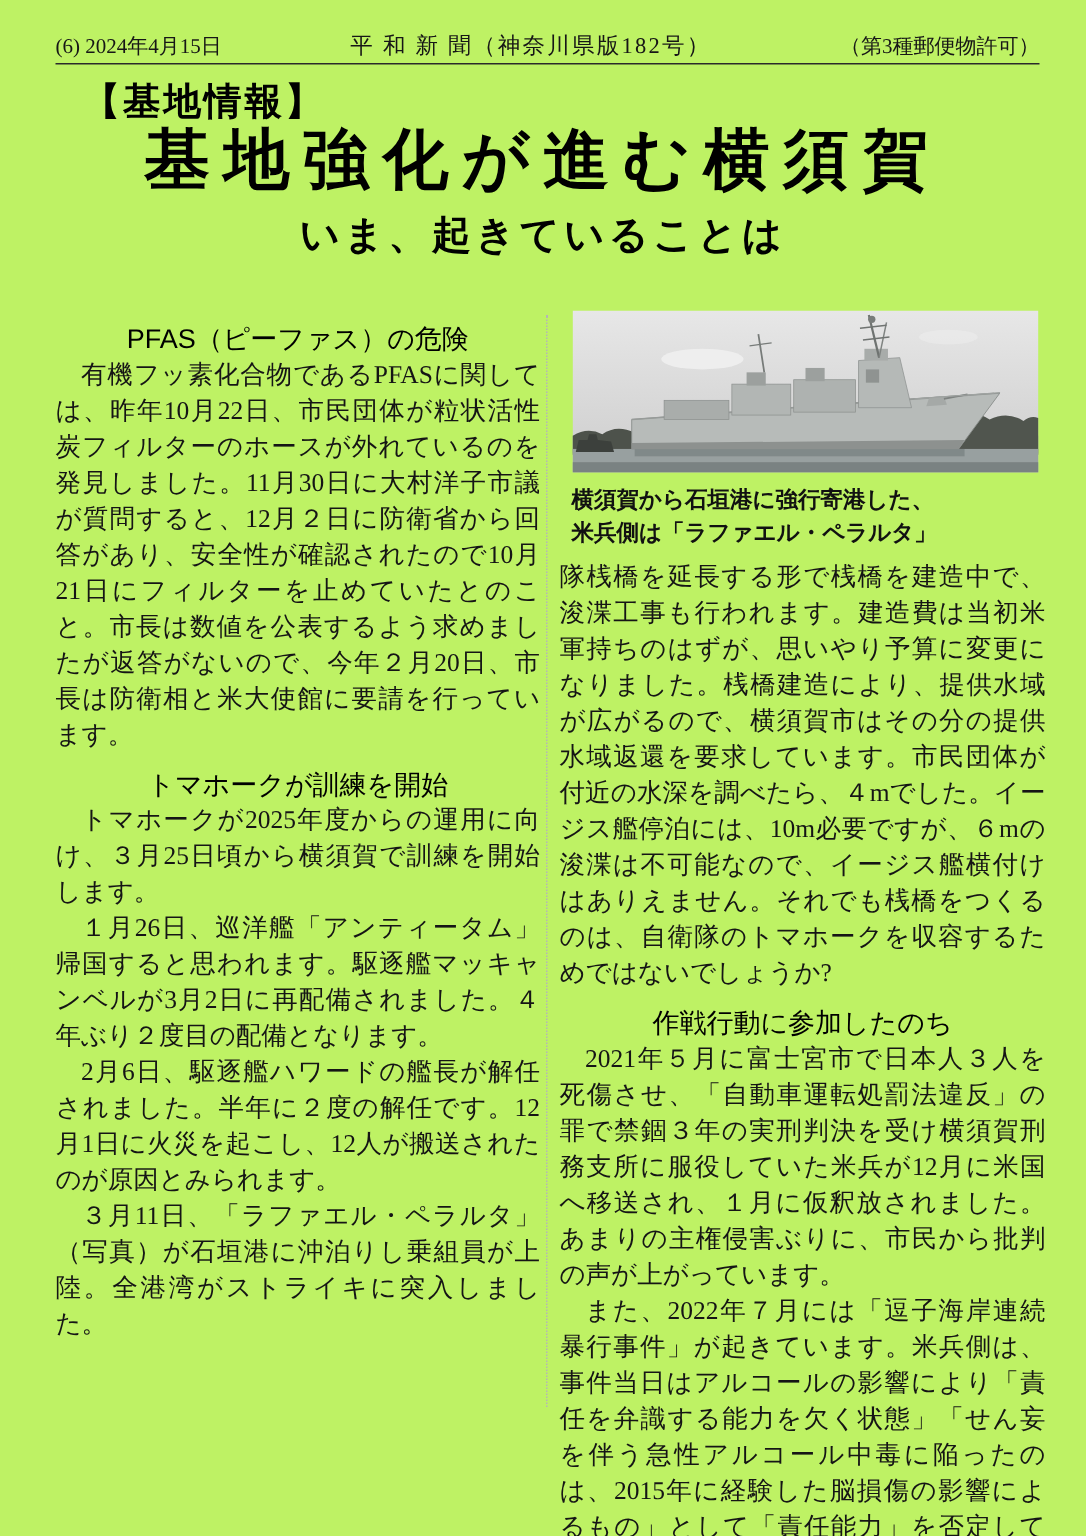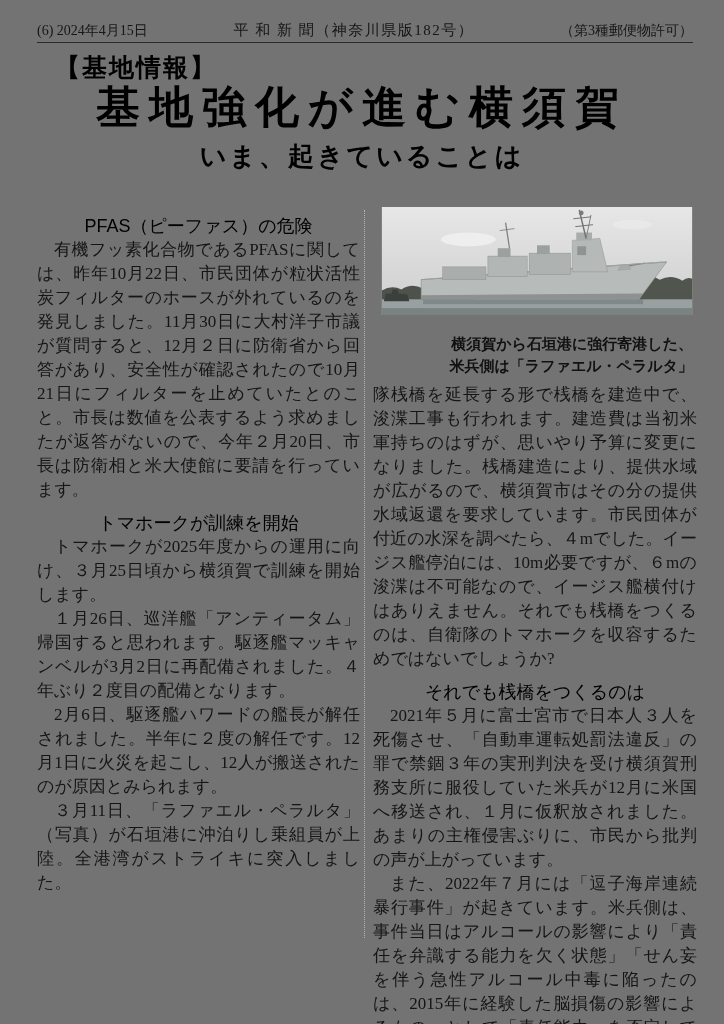--- a/index.html
+++ b/index.html
@@ -1,17 +1,17 @@
 <!DOCTYPE html>
 <html><head>
 <meta charset="utf-8">
 <style>
   html,body{margin:0;padding:0;background:#ffffff;}
   .page{
-    position:relative;width:724px;height:1024px;background:#737373;color:#111;
+    position:relative;width:724px;height:1024px;background:#bef264;color:#111;
     font-family:"Liberation Serif","DejaVu Serif",serif;overflow:hidden;
   }
   
   .masthead{
     position:absolute;left:37px;right:31px;top:16px;height:24px;
     border-bottom:1.5px solid #2a2a2a;
     display:flex;justify-content:space-between;align-items:flex-end;
     font-size:14px;color:#161616;padding-bottom:2px;
   }
   .mast-center{font-size:15px;letter-spacing:1.5px;}
@@ -47,22 +47,22 @@
   h3.chead{
     margin:9px 0 0 0;text-align:center;
     font-family:"Liberation Sans","DejaVu Sans",sans-serif;
     font-size:18px;font-weight:400;line-height:24px;color:#000;
   }
   
   .photo-fig{margin:2px 0 6px 8px;width:312px;}
   .photo-fig svg{display:block;width:312px;height:108px;}
   .photo-fig figcaption{
     font-family:Liberation Sans, sans-serif;
-    font-weight:700;font-size:15px;line-height:22px;text-align:right;
-    margin-top:18px;color:#111;
+    font-weight:700;font-size:15px;line-height:22px;text-align:left;
+    margin-top:8px;color:#111;
   }
 </style>
 </head>
 <body>
 
 <div class="page">
 
   <div class="masthead">
     <span>(6)  2024年4月15日</span>
     <span class="mast-center">平 和 新 聞（神奈川県版182号）</span>
@@ -126,19 +126,19 @@
         <line x1="120" y1="24" x2="135" y2="22" stroke="#777b79" stroke-width="0.8"></line>
         <circle cx="203" cy="6" r="2.5" fill="#787c7a"></circle>
         <line x1="232" y1="60" x2="286" y2="56" stroke="#9fa3a1" stroke-width="0.8"></line>
       </svg>
       <figcaption>
         <div>横須賀から石垣港に強行寄港した、</div>
         <div>米兵側は「ラファエル・ペラルタ」</div>
       </figcaption>
     </figure>
     <p class="body noindent">隊桟橋を延長する形で桟橋を建造中で、浚渫工事も行われます。建造費は当初米軍持ちのはずが、思いやり予算に変更になりました。桟橋建造により、提供水域が広がるので、横須賀市はその分の提供水域返還を要求しています。市民団体が付近の水深を調べたら、４mでした。イージス艦停泊には、10m必要ですが、６mの浚渫は不可能なので、イージス艦横付けはありえません。それでも桟橋をつくるのは、自衛隊のトマホークを収容するためではないでしょうか?</p>
-    <h3 class="chead">それでも桟橋をつくるのは</h3>
+    <h3 class="chead">作戦行動に参加したのち</h3>
     <p class="body">2021年５月に富士宮市で日本人３人を死傷させ、「自動車運転処罰法違反」の罪で禁錮３年の実刑判決を受け横須賀刑務支所に服役していた米兵が12月に米国へ移送され、１月に仮釈放されました。あまりの主権侵害ぶりに、市民から批判の声が上がっています。</p>
     <p class="body">また、2022年７月には「逗子海岸連続暴行事件」が起きています。米兵側は、事件当日はアルコールの影響により「責任を弁識する能力を欠く状態」「せん妄を伴う急性アルコール中毒に陥ったのは、2015年に経験した脳損傷の影響によるもの」として「責任能力」を否定しています。</p>
 
   </div>
 
 </div>
 
 </body></html>

